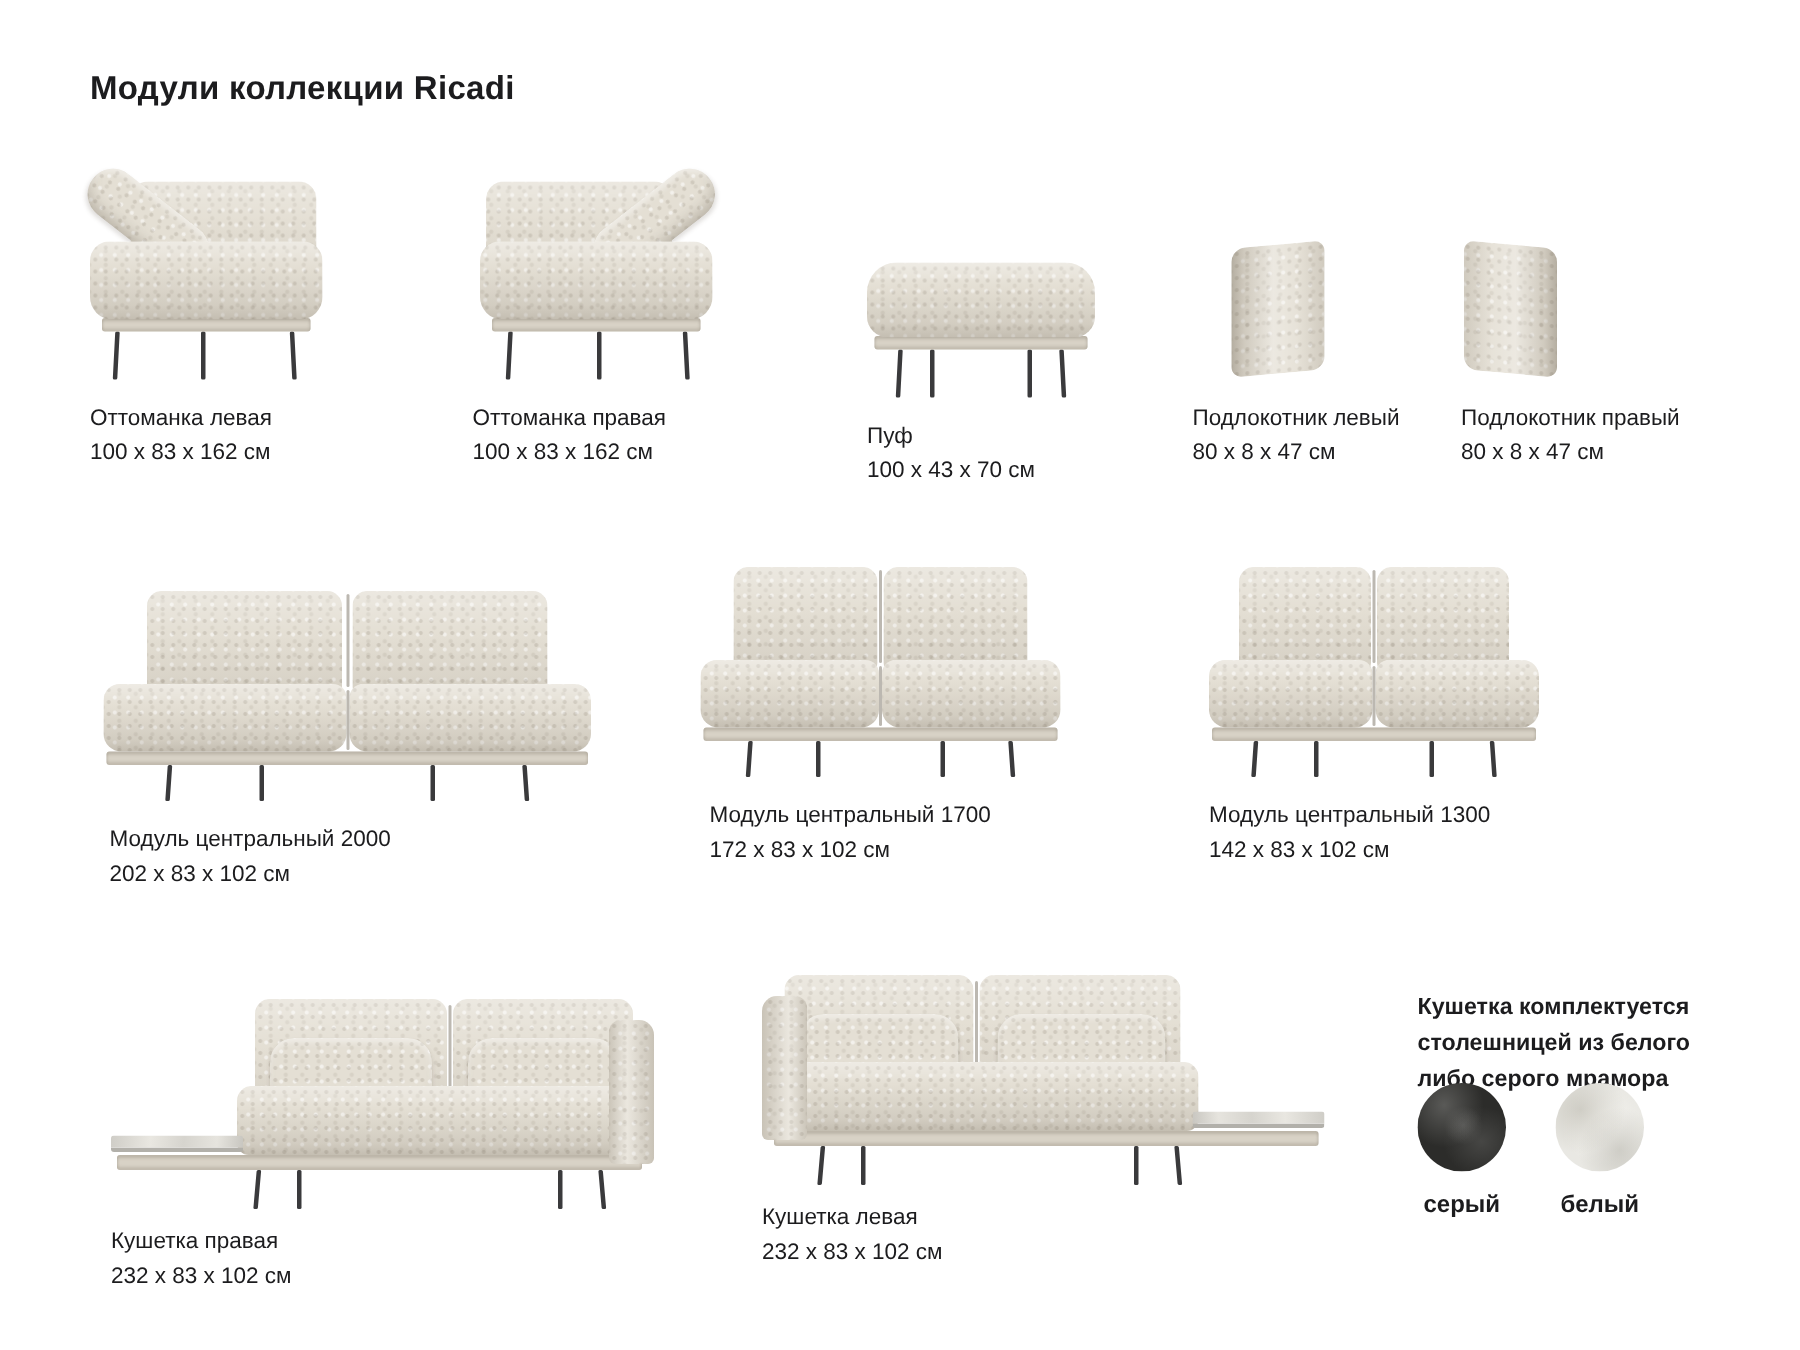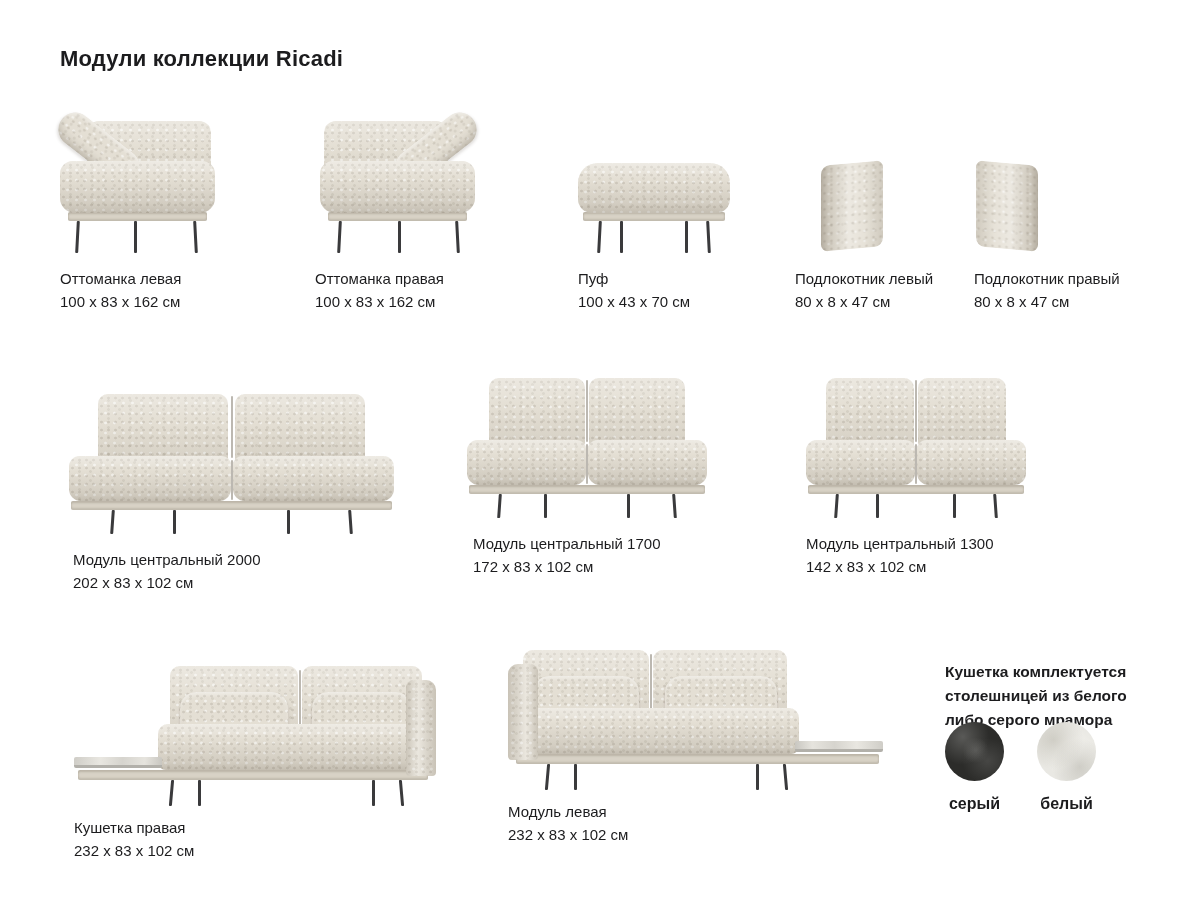--- a/index.html
+++ b/index.html
@@ -156,21 +156,21 @@
         <div class="fab pillow ot-pillow"></div>
         <div class="fab shade-b ot-seat"></div>
       </div>
     </div>
     <figcaption class="cap">
       <div class="cap-name">Оттоманка правая</div>
       <div class="cap-dims">100 x 83 x 162 см</div>
     </figcaption>
   </figure>
 
-  <figure class="cell row1" style="left:578px;top:100px;width:160px;margin:0;">
+  <figure class="cell row1" style="left:578px;top:112px;width:160px;margin:0;">
     <div class="art">
       <div class="pf">
         <div class="leg" style="left:20px;transform:skewX(-3deg);"></div>
         <div class="leg" style="left:42px;"></div>
         <div class="leg" style="right:42px;"></div>
         <div class="leg" style="right:20px;transform:skewX(3deg);"></div>
         <div class="base pf-base"></div>
         <div class="fab shade-b pf-cushion"></div>
       </div>
     </div>
@@ -306,21 +306,21 @@
         <div class="fab shade-soft ku-back-r" style="left:234px;width:126px;"></div>
         <div class="crease ku-back-crease" style="left:231px;"></div>
         <div class="fab pillow ku-pillow-l" style="width:112px;"></div>
         <div class="fab pillow ku-pillow-r" style="left:244px;width:106px;"></div>
         <div class="fab shade-b ku-seat"></div>
         <div class="fab ku-armrest"></div>
         <div class="ku-marble"></div>
       </div>
     </div>
     <figcaption class="cap">
-      <div class="cap-name">Модуль левая</div>
+      <div class="cap-name">Кушетка левая</div>
       <div class="cap-dims">232 x 83 x 102 см</div>
     </figcaption>
   </figure>
 
   <div class="note">
     <div class="note-text">Кушетка комплектуется столешницей из белого либо серого мрамора</div>
   </div>
 
   <div class="swatches">
     <div class="swatch">

